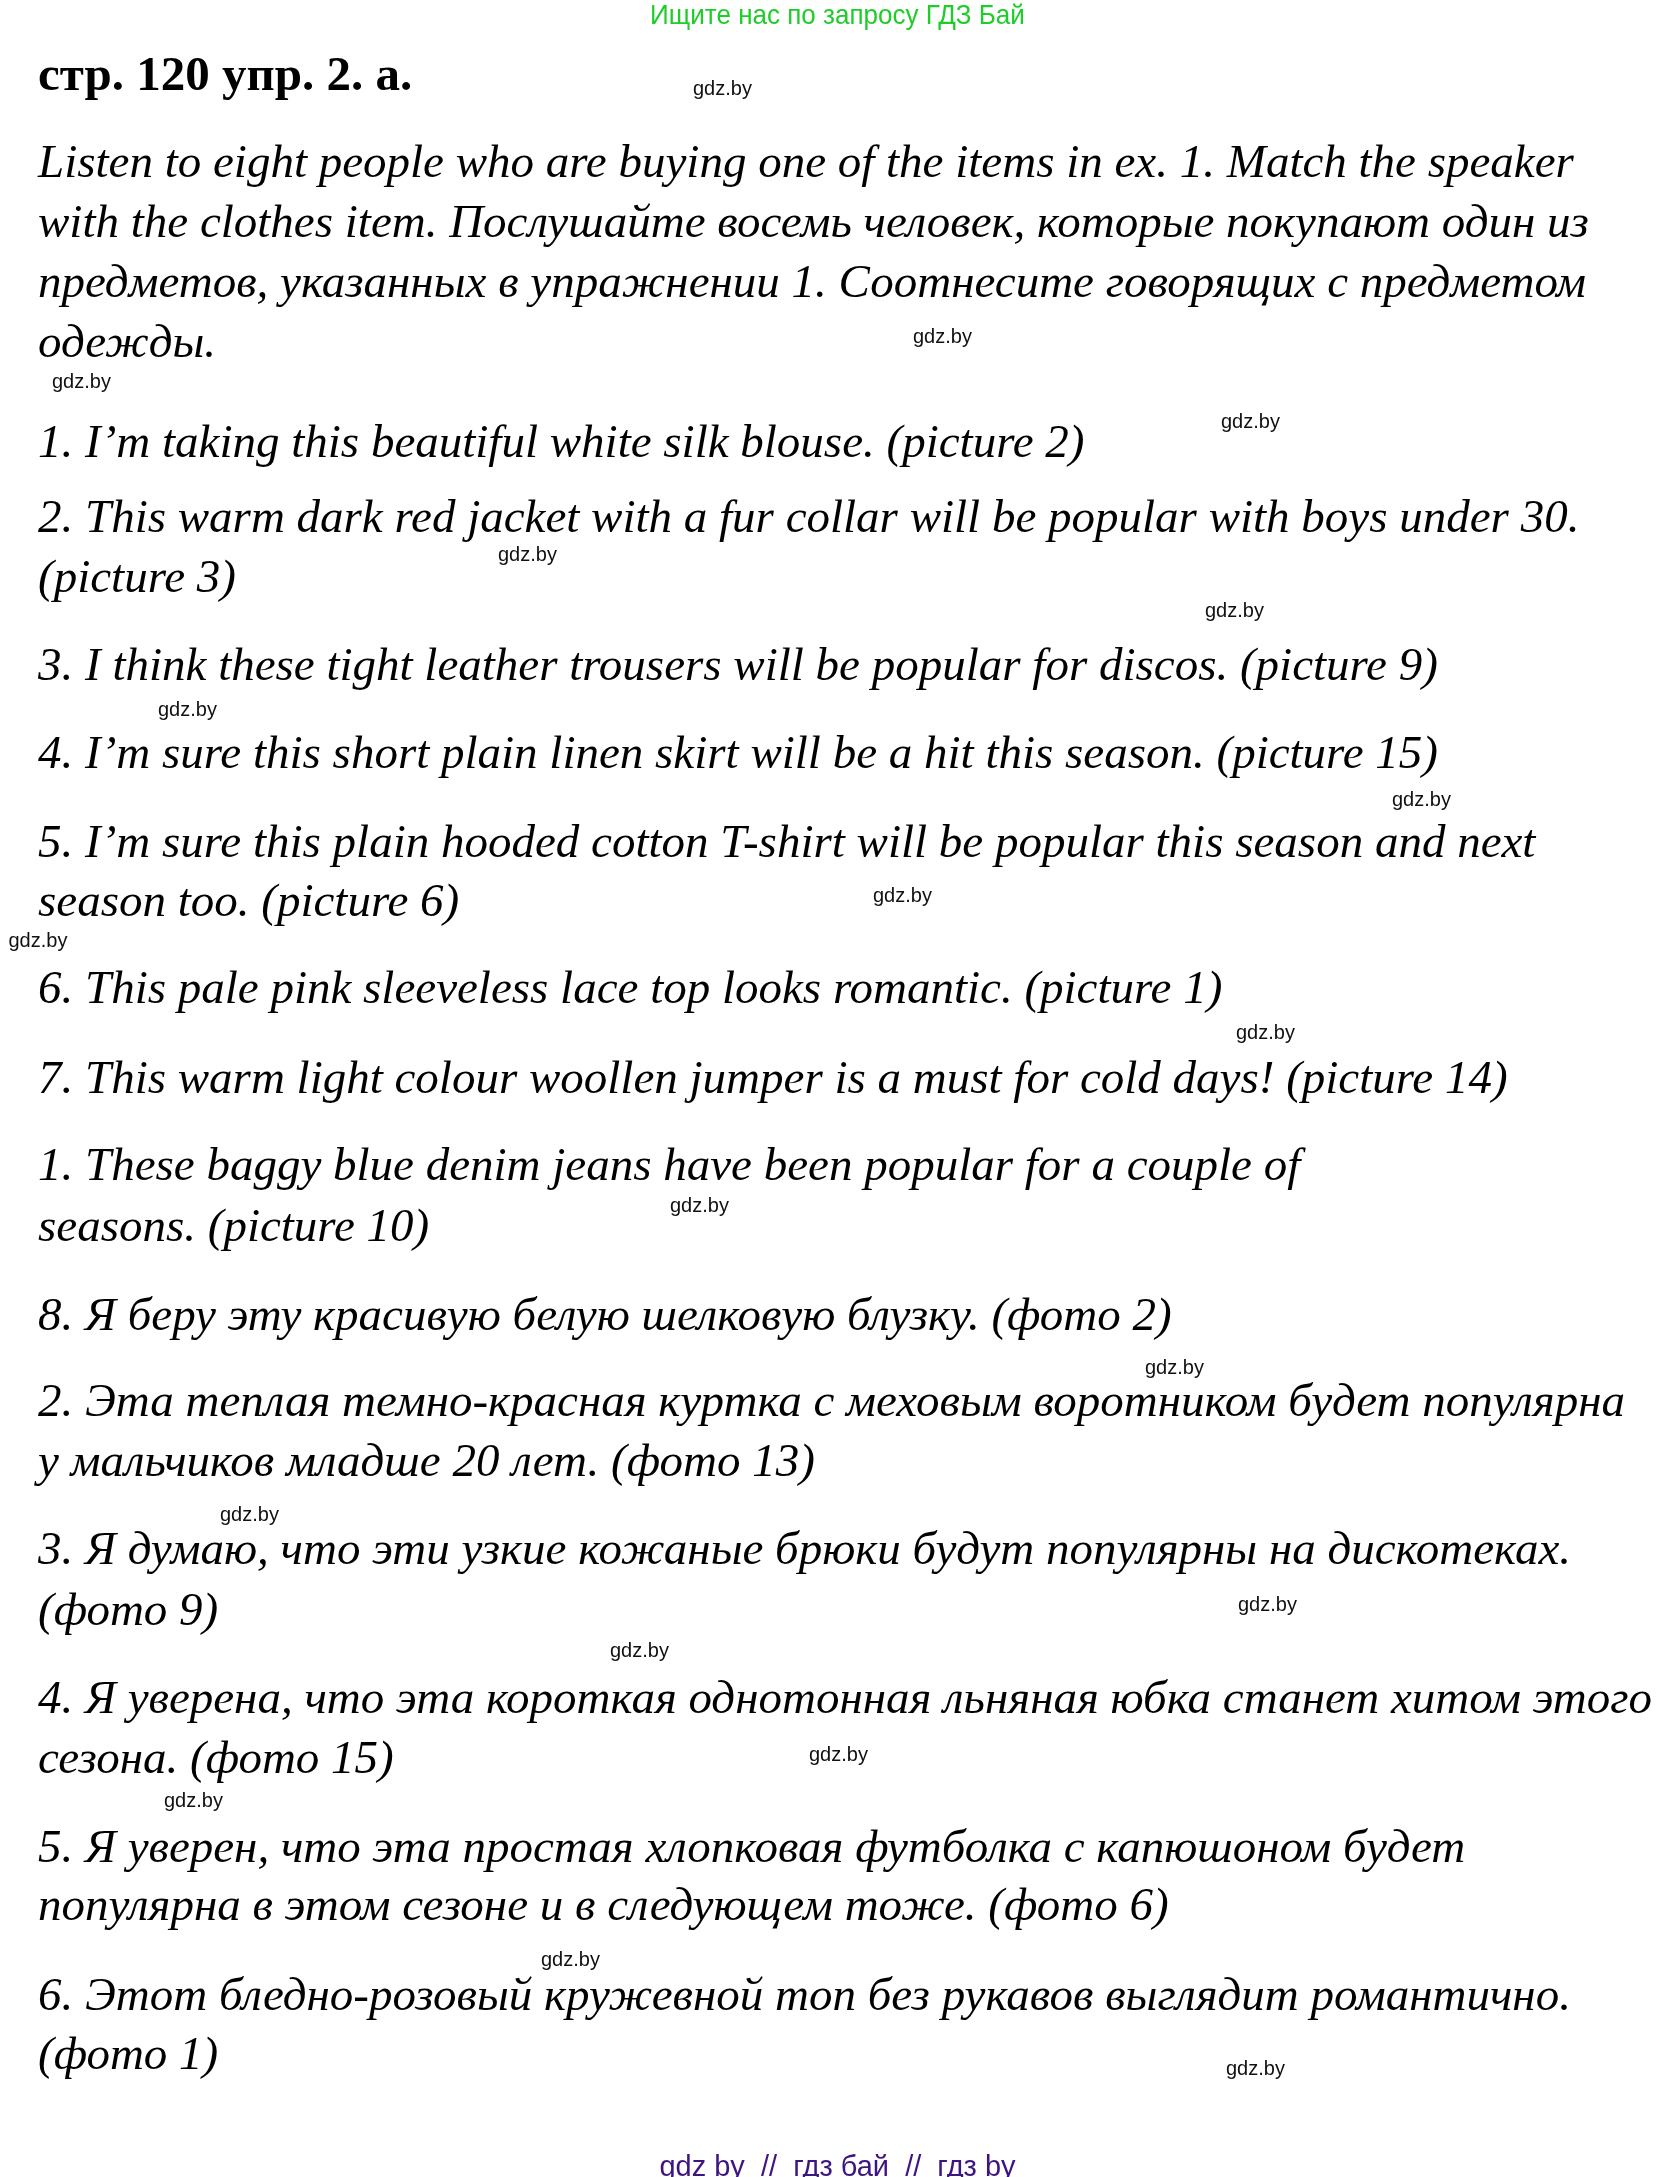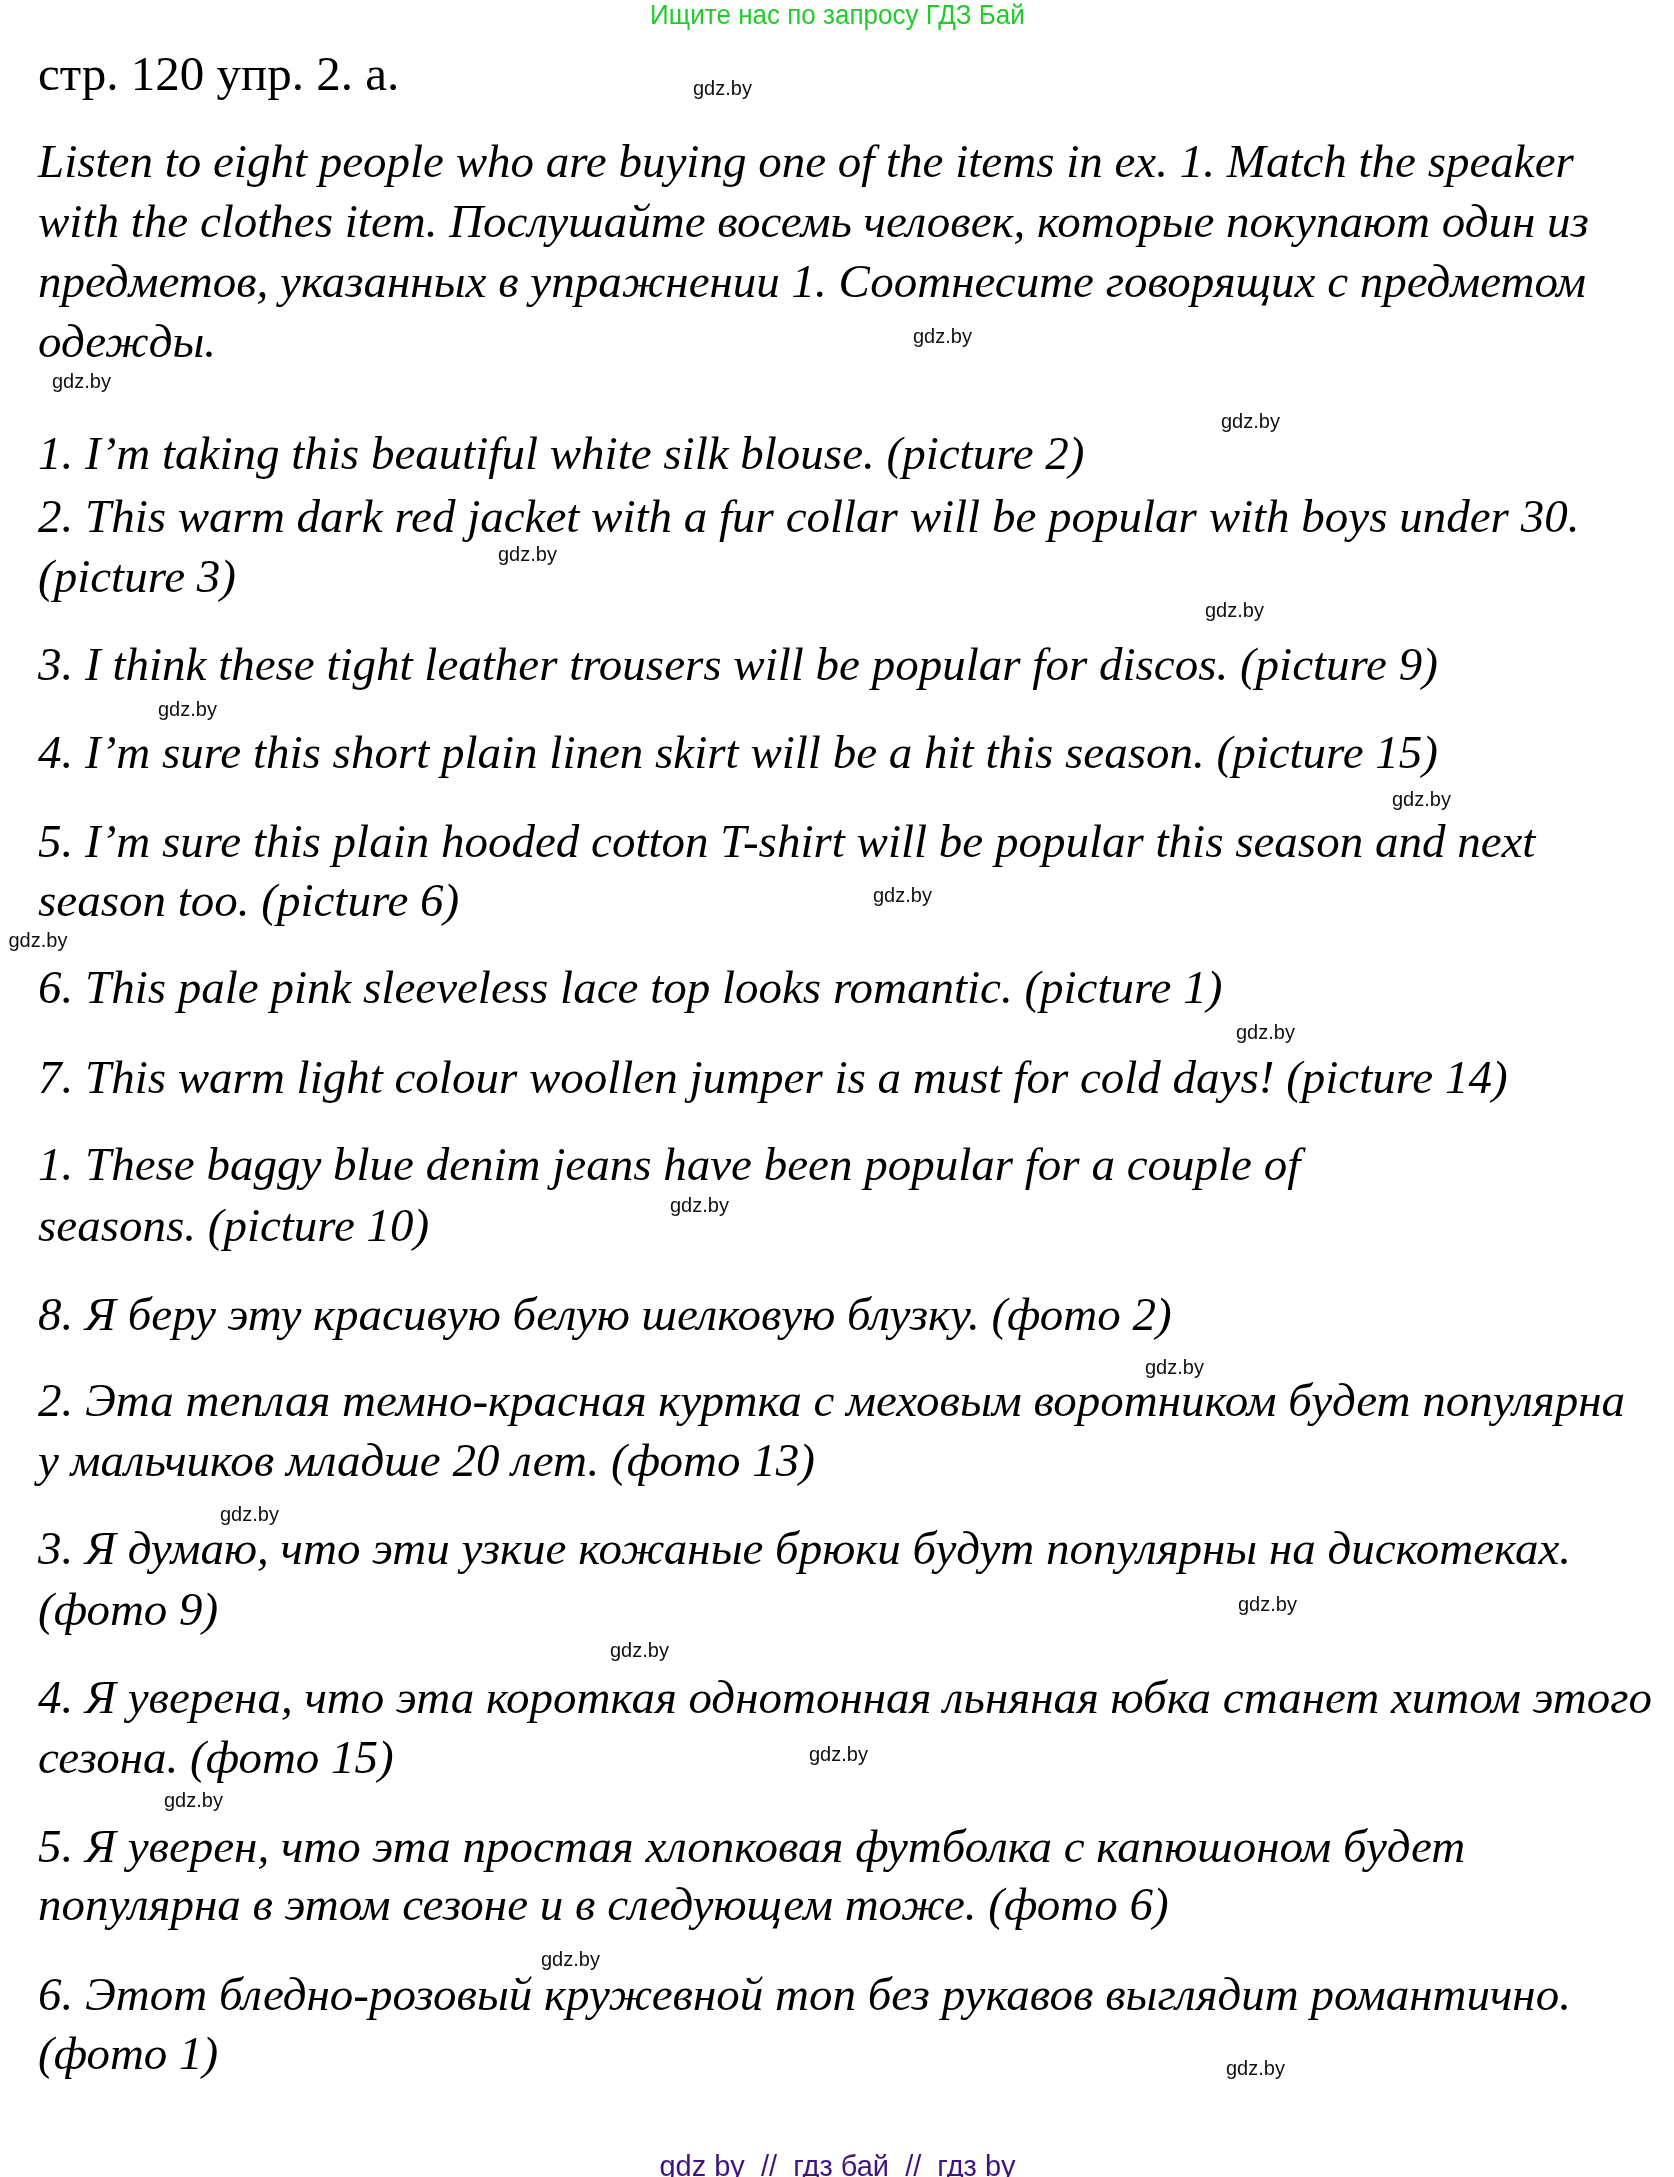--- a/index.html
+++ b/index.html
@@ -5,21 +5,21 @@
     html, body { margin: 0; padding: 0; background: #ffffff; }
     body { width: 1675px; height: 2177px; position: relative; overflow: hidden; }
     .header-ad {
       position: absolute; left: 0; width: 1675px; top: 0; height: 34px;
       text-align: center; font-family: "Liberation Sans", sans-serif;
       font-size: 28px; line-height: 30.5px; color: #1fcc2a;
       transform: scaleX(0.93);
     }
     .title {
       position: absolute; left: 38px; top: 47px;
-      font-family: "Liberation Serif", serif; font-weight: normal;
+      font-family: "Liberation Serif", serif; font-weight: bold;
       font-size: 49px; line-height: 54px; color: #000;
       margin: 0;
     }
     .line {
       position: absolute; left: 38px; white-space: nowrap;
       font-family: "Liberation Serif", serif; font-size: 47px;
       line-height: 54px; color: #000; font-style: italic;
     }
     .wm {
       position: absolute; white-space: nowrap;
@@ -42,21 +42,21 @@
 
 <div>
   <div class="line" style="top:134px">Listen to eight people who are buying one of the items in ex. 1. Match the speaker</div>
   <div class="line" style="top:194px">with the clothes item. Послушайте восемь человек, которые покупают один из</div>
   <div class="line" style="top:254px">предметов, указанных в упражнении 1. Соотнесите говорящих с предметом</div>
   <div class="line" style="top:314px">одежды.</div>
 </div>
 
 <div>
   <div>
-    <div class="line" style="top:426px">1. I’m taking this beautiful white silk blouse. (picture 2)</div>
+    <div class="line" style="top:414px">1. I’m taking this beautiful white silk blouse. (picture 2)</div>
   </div>
   <div>
     <div class="line" style="top:489px">2. This warm dark red jacket with a fur collar will be popular with boys under 30.</div>
     <div class="line" style="top:549px">(picture 3)</div>
   </div>
   <div>
     <div class="line" style="top:637px">3. I think these tight leather trousers will be popular for discos. (picture 9)</div>
   </div>
   <div>
     <div class="line" style="top:725px">4. I’m sure this short plain linen skirt will be a hit this season. (picture 15)</div>

